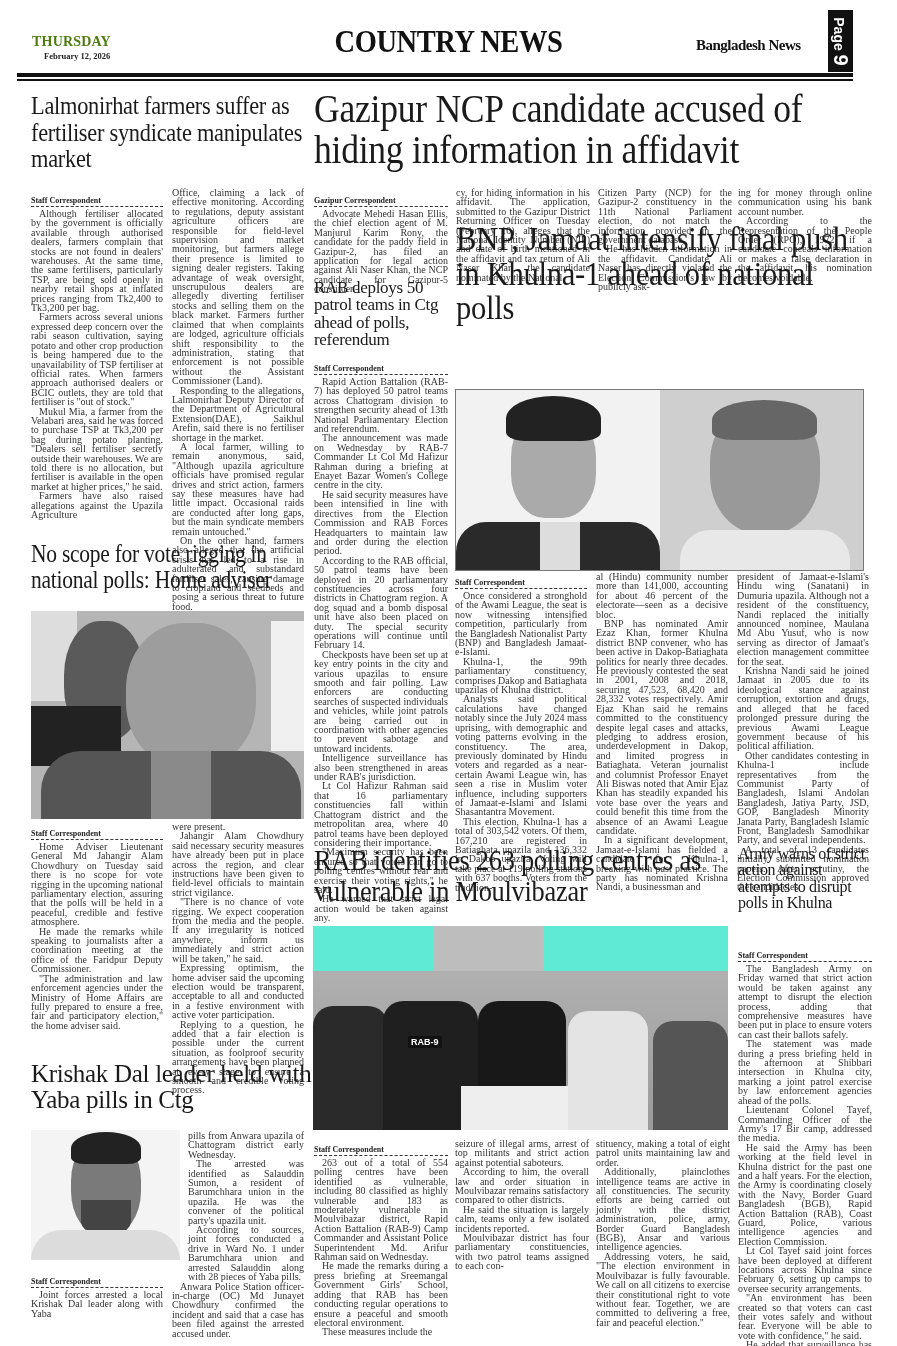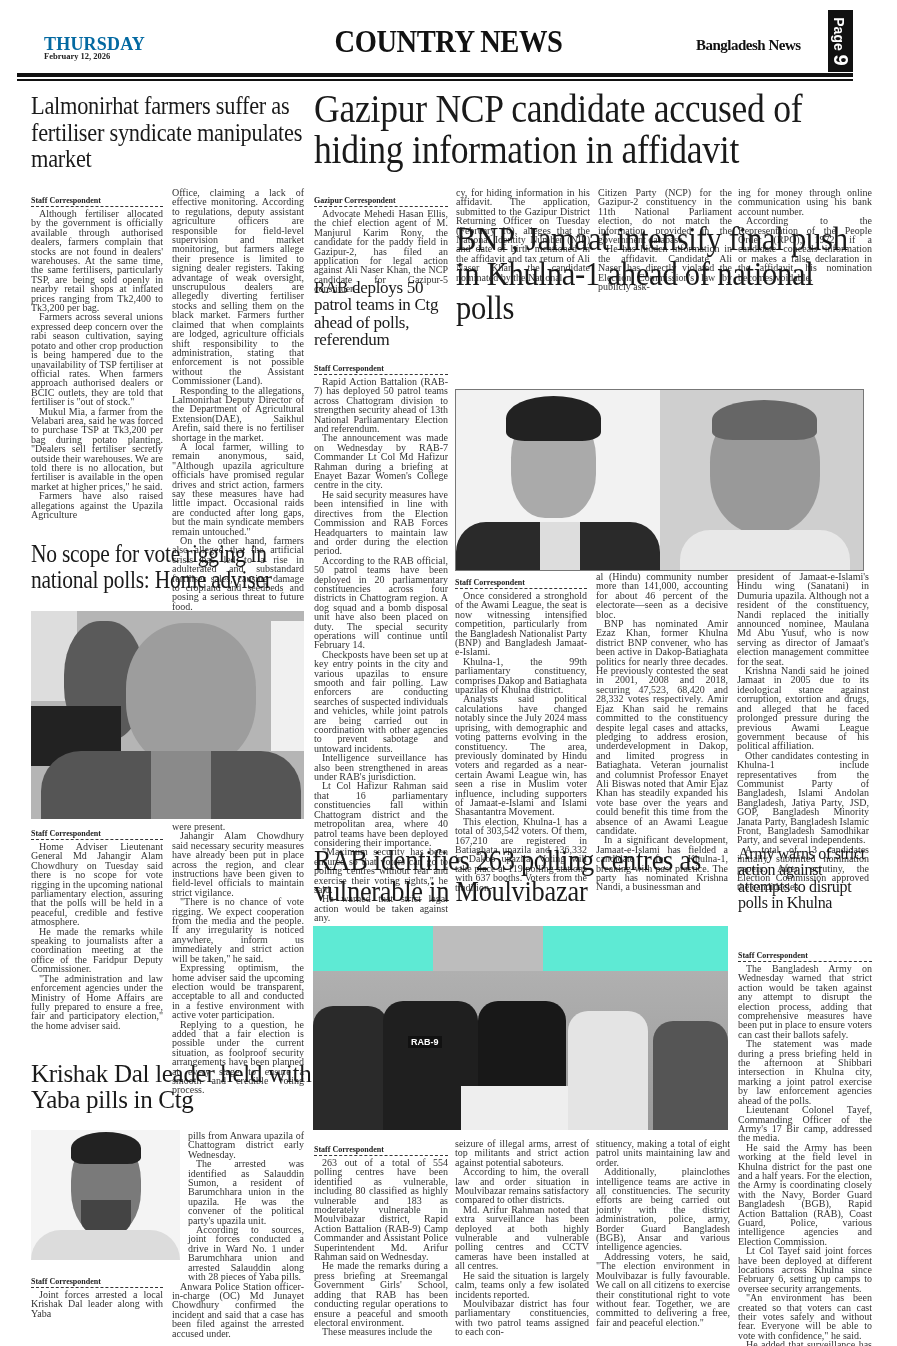--- a/index.html
+++ b/index.html
@@ -1,18 +1,18 @@
 <!DOCTYPE html>
 <html><head>
 <meta charset="utf-8">
 <style>
   * { box-sizing: border-box; margin: 0; padding: 0; }
   body { width: 897px; height: 1346px; background: #fff; color: #2a2a2a; font-family: "Liberation Serif", serif; position: relative; overflow: hidden; }
   .abs { position: absolute; }
-  .masthead-day { left: 44px; top: 34px; font-family: "Liberation Serif", serif; font-weight: bold; font-size: 18px; color: #0369a1; letter-spacing: 0.2px; }
+  .masthead-day { left: 32px; top: 34px; font-family: "Liberation Serif", serif; font-weight: bold; font-size: 14px; color: #4d7c0f; letter-spacing: 0.2px; }
   .masthead-date { left: 44px; top: 51px; font-family: "Liberation Serif", serif; font-weight: bold; font-size: 8.5px; color: #222; }
   .masthead-title { left: 0; width: 897px; top: 24px; text-align: center; font-family: "Liberation Serif", serif; font-weight: bold; font-size: 31px; color: #111; letter-spacing: -0.5px; transform: scaleX(0.92); }
   .masthead-brand { left: 696px; top: 37px; font-family: "Liberation Serif", serif; font-weight: bold; font-size: 15px; color: #111; letter-spacing: -0.5px; }
   .page-tab { left: 828px; top: 10px; width: 25px; height: 62px; background: #111; color: #fff; display: flex; align-items: center; justify-content: center; }
   .page-tab span { transform: rotate(90deg); white-space: nowrap; font-family: "Liberation Sans", sans-serif; font-weight: bold; font-size: 14px; }
   .page-tab .num { font-size: 20px; }
   .rule-thick { left: 17px; width: 836px; top: 73px; height: 4px; background: #111; }
   .rule-thin { left: 17px; width: 836px; top: 79px; height: 2px; background: #111; }
 
   .hl { font-family: "Liberation Serif", serif; color: #1a1a1a; line-height: 1.02; letter-spacing: -0.3px; }
@@ -183,35 +183,34 @@
   <div class="byline">Staff Correspondent</div>
   <div class="txt">
     <p>263 out of a total of 554 polling centres have been identified as vulnerable, including 80 classified as highly vulnerable and 183 as moderately vulnerable in Moulvibazar district, Rapid Action Battalion (RAB-9) Camp Commander and Assistant Police Superintendent Md. Arifur Rahman said on Wednesday.</p>
     <p>He made the remarks during a press briefing at Sreemangal Government Girls' School, adding that RAB has been conducting regular operations to ensure a peaceful and smooth electoral environment.</p>
     <p>These measures include the</p>
   </div>
 </div>
 <div class="abs txt" style="left:455px; top:1139px; width:134px;">
   <p style="text-indent:0">seizure of illegal arms, arrest of top militants and strict action against potential saboteurs.</p>
   <p>According to him, the overall law and order situation in Moulvibazar remains satisfactory compared to other districts.</p>
-  <p>Md. Arifur Rahman noted that extra surveillance has been deployed at both highly vulnerable and vulnerable polling centres and CCTV cameras have been installed at all centres.</p>
   <p>He said the situation is largely calm, teams only a few isolated incidents reported.</p>
   <p>Moulvibazar district has four parliamentary constituencies, with two patrol teams assigned to each con-</p>
 </div>
 <div class="abs txt" style="left:596px; top:1139px; width:134px;">
   <p style="text-indent:0">stituency, making a total of eight patrol units maintaining law and order.</p>
   <p>Additionally, plainclothes intelligence teams are active in all constituencies. The security efforts are being carried out jointly with the district administration, police, army, Border Guard Bangladesh (BGB), Ansar and various intelligence agencies.</p>
   <p>Addressing voters, he said, "The election environment in Moulvibazar is fully favourable. We call on all citizens to exercise their constitutional right to vote without fear. Together, we are committed to delivering a free, fair and peaceful election."</p>
 </div>
 
 <div class="abs hl" style="left:738px; top:846px; width:132px; font-size:16px;">Army warns of strict action against attempts to disrupt polls in Khulna</div>
 <div class="abs" style="left:738px; top:951px; width:134px;">
   <div class="byline">Staff Correspondent</div>
   <div class="txt">
-    <p>The Bangladesh Army on Wednesday warned that strict action would be taken against any attempt to disrupt the election process, adding that comprehensive measures have been put in place to ensure voters can cast their ballots safely.</p>
+    <p>The Bangladesh Army on Friday warned that strict action would be taken against any attempt to disrupt the election process, adding that comprehensive measures have been put in place to ensure voters can cast their ballots safely.</p>
     <p>The statement was made during a press briefing held in the afternoon at Shibbari intersection in Khulna city, marking a joint patrol exercise by law enforcement agencies ahead of the polls.</p>
     <p>Lieutenant Colonel Tayef, Commanding Officer of the Army's 17 Bir camp, addressed the media.</p>
     <p>He said the Army has been working at the field level in Khulna district for the past one and a half years. For the election, the Army is coordinating closely with the Navy, Border Guard Bangladesh (BGB), Rapid Action Battalion (RAB), Coast Guard, Police, various intelligence agencies and Election Commission.</p>
     <p>Lt Col Tayef said joint forces have been deployed at different locations across Khulna since February 6, setting up camps to oversee security arrangements.</p>
     <p>"An environment has been created so that voters can cast their votes safely and without fear. Everyone will be able to vote with confidence," he said.</p>
     <p>He added that surveillance has been strengthened at every polling centre and efforts will be made.</p>
   </div>
 </div>
 
 </body></html>

